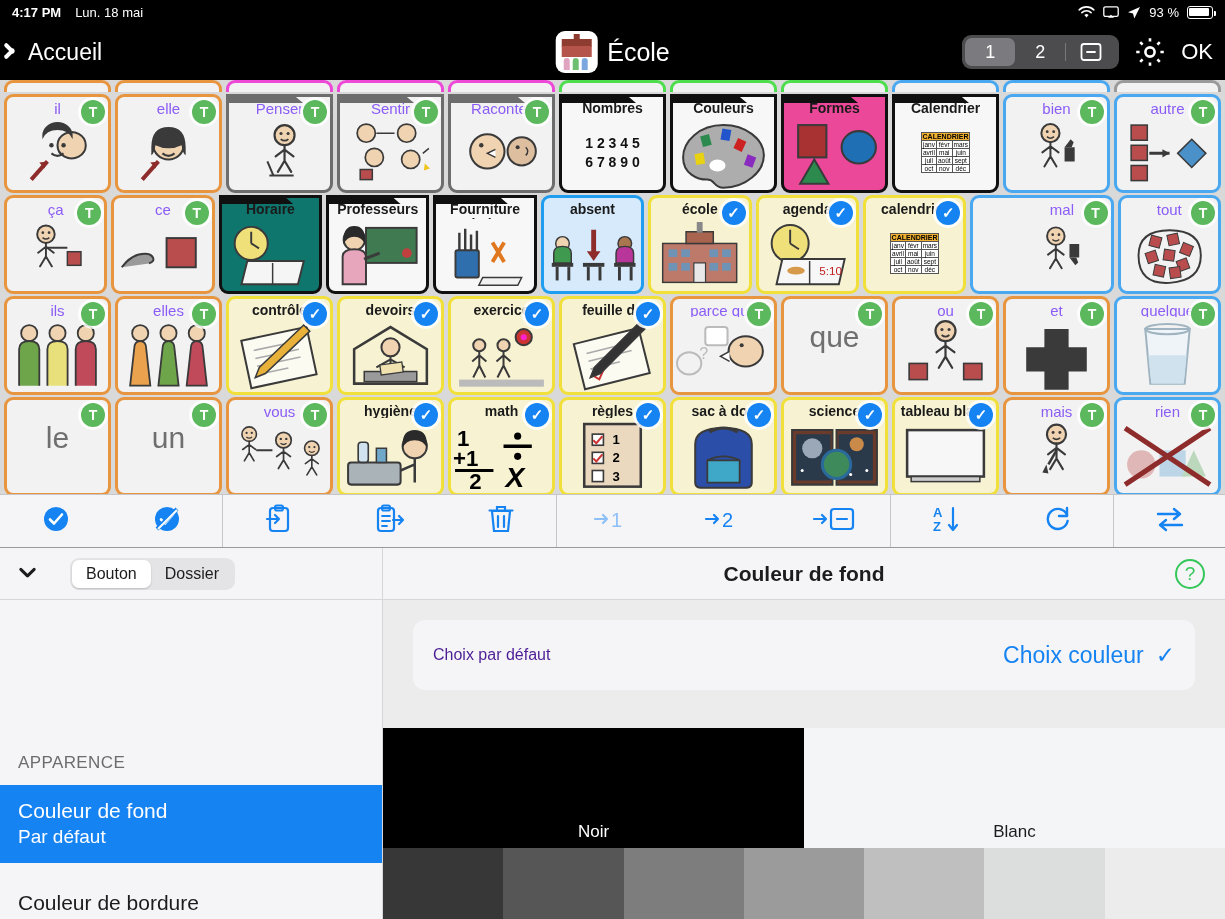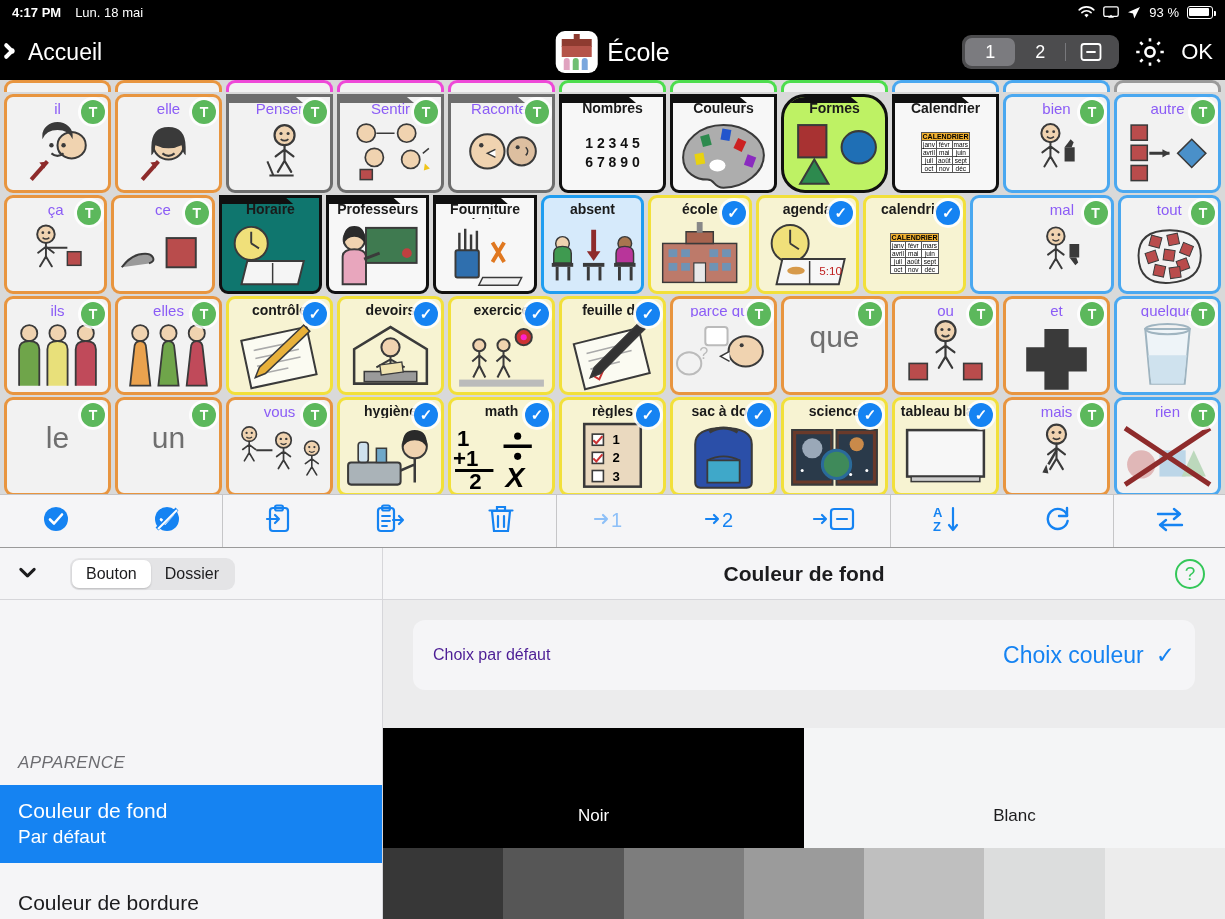--- a/index.html
+++ b/index.html
@@ -142,21 +142,21 @@
     margin-left: 34px; display: flex; background: #e4e4e6; border-radius: 9px; padding: 2px;
   }
   .mini-seg-item {
     padding: 5px 14px; font-size: 16px; border-radius: 7px; color: #1c1c1e; cursor: pointer;
   }
   .mini-seg-item.active { background: #fff; box-shadow: 0 1px 2px rgba(0,0,0,.18); }
 
   .pl-body { flex: 1; background: #f5f5f7; position: relative; }
   .section-title {
     position: absolute; left: 18px; top: 153px; font-size: 17px;
-    color: #6c6c70; letter-spacing: .4px; font-style: italic;
+    color: #6c6c70; letter-spacing: .4px;
   }
   .opt-row {
     position: absolute; left: 0; right: 0; padding: 14px 18px;
     border-bottom: 1px solid #e0e0e3;
   }
   .opt-row.sel { background: #1583f2; border-bottom-color: #1583f2; }
   .opt-title { font-size: 21px; color: #1c1c1e; }
   .opt-sub { font-size: 19px; color: #1583f2; margin-top: 3px; }
   .opt-row.sel .opt-title, .opt-row.sel .opt-sub { color: #fff; }
 
@@ -177,21 +177,21 @@
     background: #f5f5f7; border-radius: 12px; height: 70px;
     display: flex; align-items: center; padding: 0 20px;
   }
   .dc-left { font-size: 16px; color: #4c1d95; }
   .dc-right { margin-left: auto; font-size: 23px; color: #1583f2; display: flex; align-items: center; gap: 12px; }
 
   .swatch-area { position: absolute; left: 0; right: 0; top: 128px; bottom: 0; display: flex; flex-direction: column; }
   .swatch-big-row { display: flex; height: 120px; }
   .swatch-big {
     flex: 1; display: flex; align-items: flex-end; justify-content: center;
-    padding-bottom: 22px; font-size: 17px; cursor: pointer;
+    padding-bottom: 6px; font-size: 17px; cursor: pointer;
   }
   .swatch-small-row { display: flex; flex: 1; }
   .swatch-small { flex: 1; cursor: pointer; }
 </style>
 </head>
 <body>
 
 <div class="statusbar">
   <span class="sb-time">4:17 PM</span>
   <span class="sb-date">Lun. 18 mai</span>
@@ -350,21 +350,21 @@
           <div class="cell-art"><svg width="100%" height="100%" viewBox="0 0 100 70" preserveAspectRatio="xMidYMid meet">
               <path d="M50 8C26 8 10 24 10 40s14 22 24 22c8 0 6 8 16 8 22 0 40-16 40-32S72 8 50 8z" fill="#adadad" stroke="#3a3a3a" stroke-width="2"></path>
               <ellipse cx="44" cy="48" rx="8" ry="6" fill="#fff"></ellipse>
               <rect x="28" y="18" width="9" height="11" fill="#2d8a4e" transform="rotate(-15 32 23)"></rect>
               <rect x="48" y="12" width="9" height="11" fill="#2255cc" transform="rotate(10 52 17)"></rect>
               <rect x="62" y="22" width="9" height="11" fill="#cc2222" transform="rotate(25 66 27)"></rect>
               <rect x="22" y="36" width="9" height="11" fill="#e8d211" transform="rotate(-10 26 41)"></rect>
               <rect x="72" y="38" width="9" height="11" fill="#8a2bbf" transform="rotate(20 76 43)"></rect>
             </svg></div>
         </div>
-        <div class="cell folder" style="border-color: rgb(16, 16, 16); background: #bef264; border-radius: 24px; --fc: #101010;">
+        <div class="cell folder" style="border-color: rgb(16, 16, 16); background: #ec4899; --fc: #101010;">
           <div class="cell-label">Formes</div>
           <div class="cell-art"><svg width="100%" height="100%" viewBox="0 0 100 70" preserveAspectRatio="xMidYMid meet">
               <rect x="14" y="8" width="28" height="32" fill="#a83232" stroke="#3a3a3a" stroke-width="2"></rect>
               <ellipse cx="74" cy="30" rx="17" ry="16" fill="#1f6fb5" stroke="#3a3a3a" stroke-width="2"></ellipse>
               <path d="M30 66 16 66 30 42 44 66z" fill="#2d8a4e" stroke="#3a3a3a" stroke-width="2"></path>
             </svg></div>
         </div>
         <div class="cell folder" style="border-color: rgb(16, 16, 16); background: rgb(247, 247, 247); --fc: #101010;">
           <div class="cell-label">Calendrier</div>
           <div class="cell-art">

